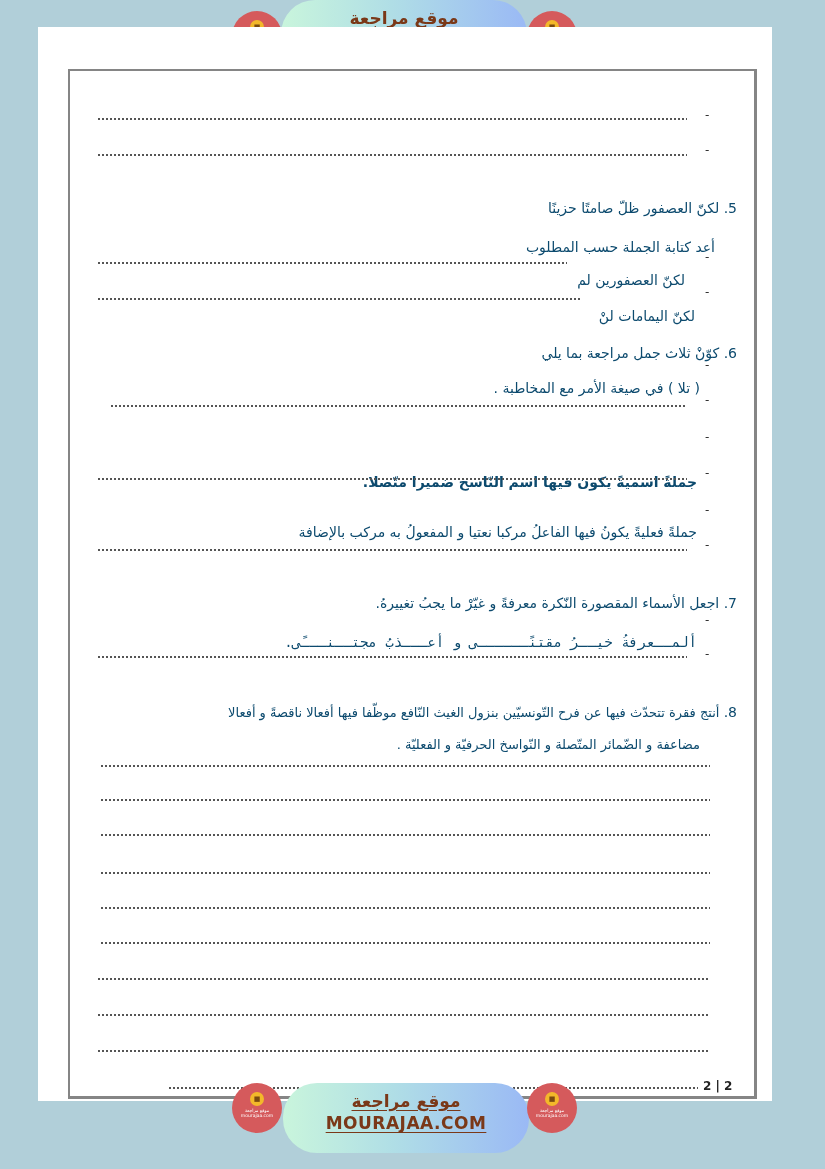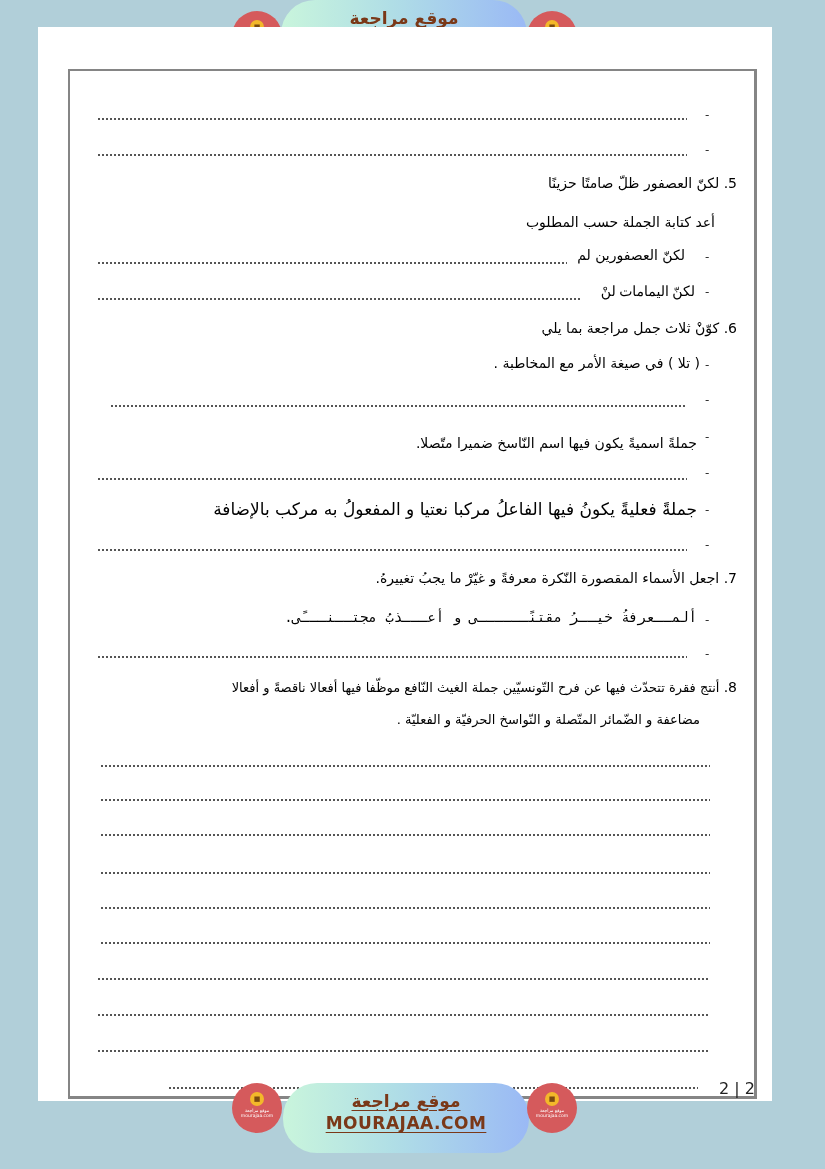--- a/index.html
+++ b/index.html
@@ -21,23 +21,24 @@
     width: 689px; height: 1030px;
     border: 2px solid #858585;
     border-bottom-width: 3px;
     border-right-width: 3px;
     background: #fff;
   }
   .line {
     position: absolute;
     direction: rtl;
     white-space: nowrap;
-    color: #000000;
+    color: #0c4a6e;
     font-size: 14px;
     font-family: "DejaVu Sans", sans-serif;
+    margin-top: 25px;
   }
   .dots {
     position: absolute;
     height: 2px;
     background-image: radial-gradient(circle, #555 0.8px, transparent 1.1px);
     background-size: 4px 2px;
     background-repeat: repeat-x;
   }
   .dash {
     position: absolute;
@@ -91,24 +92,23 @@
     line-height: 14px;
     color: #7a4a10;
   }
   .badge .cap {
     display: block;
     font-size: 4.5px;
     line-height: 5px;
   }
   .pagenum {
     position: absolute;
-    font-weight: normal;
-    font-size: 16px;
+    font-weight: bold;
+    font-size: 12px;
     color: #222;
-    margin-left: 16px;
   }
 </style>
 </head>
 <body>
 
 <div class="badge" style="left:232px; top:11px;">
   <span class="logo">■</span>
   <span class="cap">موقع مراجعة</span>
   <span class="cap">mourajaa.com</span>
 </div>
@@ -134,55 +134,55 @@
   <span class="num">5.</span>
   <span>لكنّ العصفور ظلّ صامتًا حزينًا</span>
 </div>
 <div class="line" style="right:110px; top:214px;">أعد كتابة الجملة حسب المطلوب</div>
 
 <span class="dash" style="left:705px; top:250px;">-</span>
 <div class="line" style="right:140px; top:247px;">لكنّ العصفورين لم</div>
 <div class="dots" style="left:97px; top:262px; width:470px;"></div>
 
 <span class="dash" style="left:705px; top:285px;">-</span>
-<div class="line" style="right:130px; top:283px;font-family:Liberation Serif, serif;">لكنّ اليمامات لنْ</div>
+<div class="line" style="right:130px; top:283px;">لكنّ اليمامات لنْ</div>
 <div class="dots" style="left:97px; top:298px; width:485px;"></div>
 
 <div class="line" style="right:88px; top:320px;">
   <span class="num">6.</span>
   <span>كوّنْ ثلاث جمل مراجعة بما يلي</span>
 </div>
 
 <span class="dash" style="left:705px; top:358px;">-</span>
 <div class="line" style="right:125px; top:355px;">( تلا ) في صيغة الأمر مع المخاطبة .</div>
 <span class="dash" style="left:705px; top:393px;">-</span>
 <div class="dots" style="left:110px; top:405px; width:577px;"></div>
 
 <span class="dash" style="left:705px; top:430px;">-</span>
-<div class="line" style="right:128px; top:435px;">جملةً اسميةً يكون فيها اسم النّاسخ ضميرا متّصلا.</div>
+<div class="line" style="right:128px; top:449px;font-weight:bold;">جملةً اسميةً يكون فيها اسم النّاسخ ضميرا متّصلا.</div>
 <span class="dash" style="left:705px; top:466px;">-</span>
 <div class="dots" style="left:97px; top:478px; width:590px;"></div>
 
 <span class="dash" style="left:705px; top:503px;">-</span>
-<div class="line" style="right:128px; top:499px; font-size:17px;">جملةً فعليةً يكونُ فيها الفاعلُ مركبا نعتيا و المفعولُ به مركب بالإضافة</div>
+<div class="line" style="right:128px; top:499px; font-size:14px;">جملةً فعليةً يكونُ فيها الفاعلُ مركبا نعتيا و المفعولُ به مركب بالإضافة</div>
 <span class="dash" style="left:705px; top:538px;">-</span>
 <div class="dots" style="left:97px; top:549px; width:590px;"></div>
 
 <div class="line" style="right:88px; top:570px;">
   <span class="num">7.</span>
   <span>اجعل الأسماء المقصورة النّكرة معرفةً و غيّرْ ما يجبُ تغييرهُ.</span>
 </div>
 <span class="dash" style="left:705px; top:613px;">-</span>
 <div class="line" style="right:128px; top:609px;font-family:Liberation Mono, monospace;">ألمــعرفةُ خيــرُ مقتنًــــــى و أعـــذبُ مجتــنـــًى.</div>
 <span class="dash" style="left:705px; top:647px;">-</span>
 <div class="dots" style="left:97px; top:656px; width:590px;"></div>
 
 <div class="line" style="right:88px; top:679px; font-size:13px;">
   <span class="num">8.</span>
-  <span>أنتج فقرة تتحدّث فيها عن فرح التّونسيّين جملة الغيث النّافع موظّفا فيها أفعالا ناقصةً و أفعالا</span>
+  <span>أنتج فقرة تتحدّث فيها عن فرح التّونسيّين بنزول الغيث النّافع موظّفا فيها أفعالا ناقصةً و أفعالا</span>
 </div>
 <div class="line" style="right:125px; top:712px; font-size:13px;">مضاعفة و الضّمائر المتّصلة و النّواسخ الحرفيّة و الفعليّة .</div>
 
 <div class="dots" style="left:100px; top:765px; width:610px;"></div>
 <div class="dots" style="left:100px; top:799px; width:610px;"></div>
 <div class="dots" style="left:100px; top:834px; width:610px;"></div>
 <div class="dots" style="left:100px; top:872px; width:610px;"></div>
 <div class="dots" style="left:100px; top:907px; width:610px;"></div>
 <div class="dots" style="left:100px; top:942px; width:610px;"></div>
 <div class="dots" style="left:97px; top:978px; width:613px;"></div>

